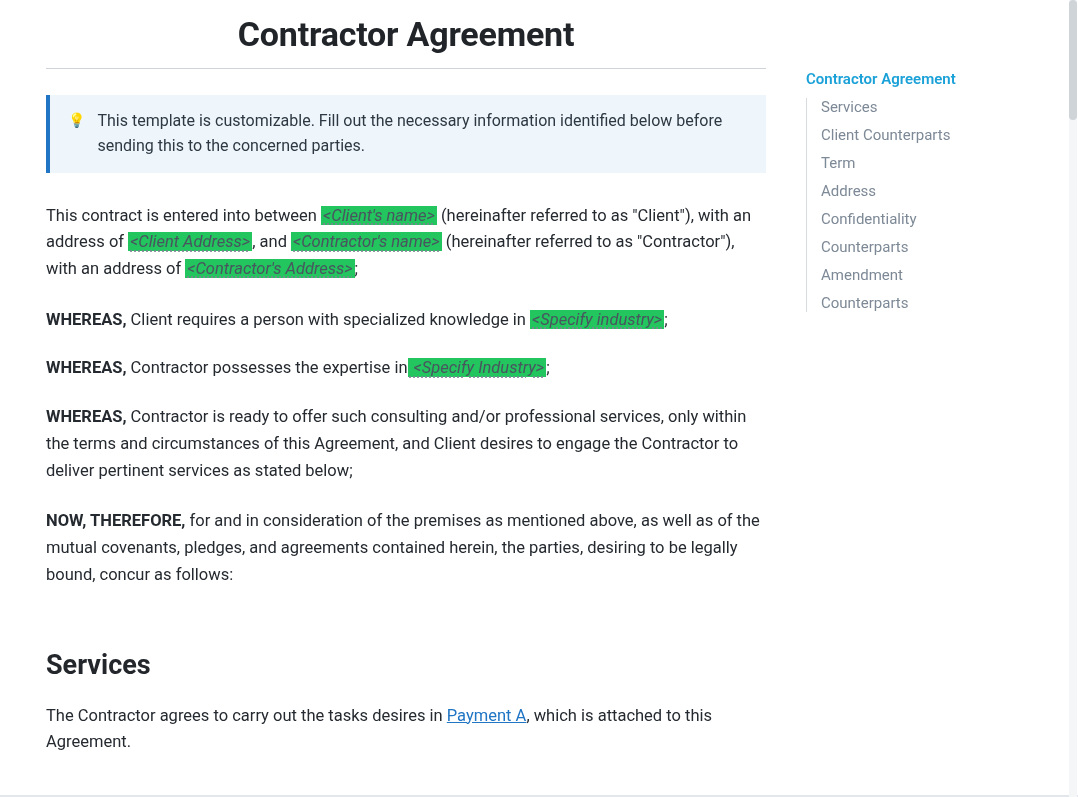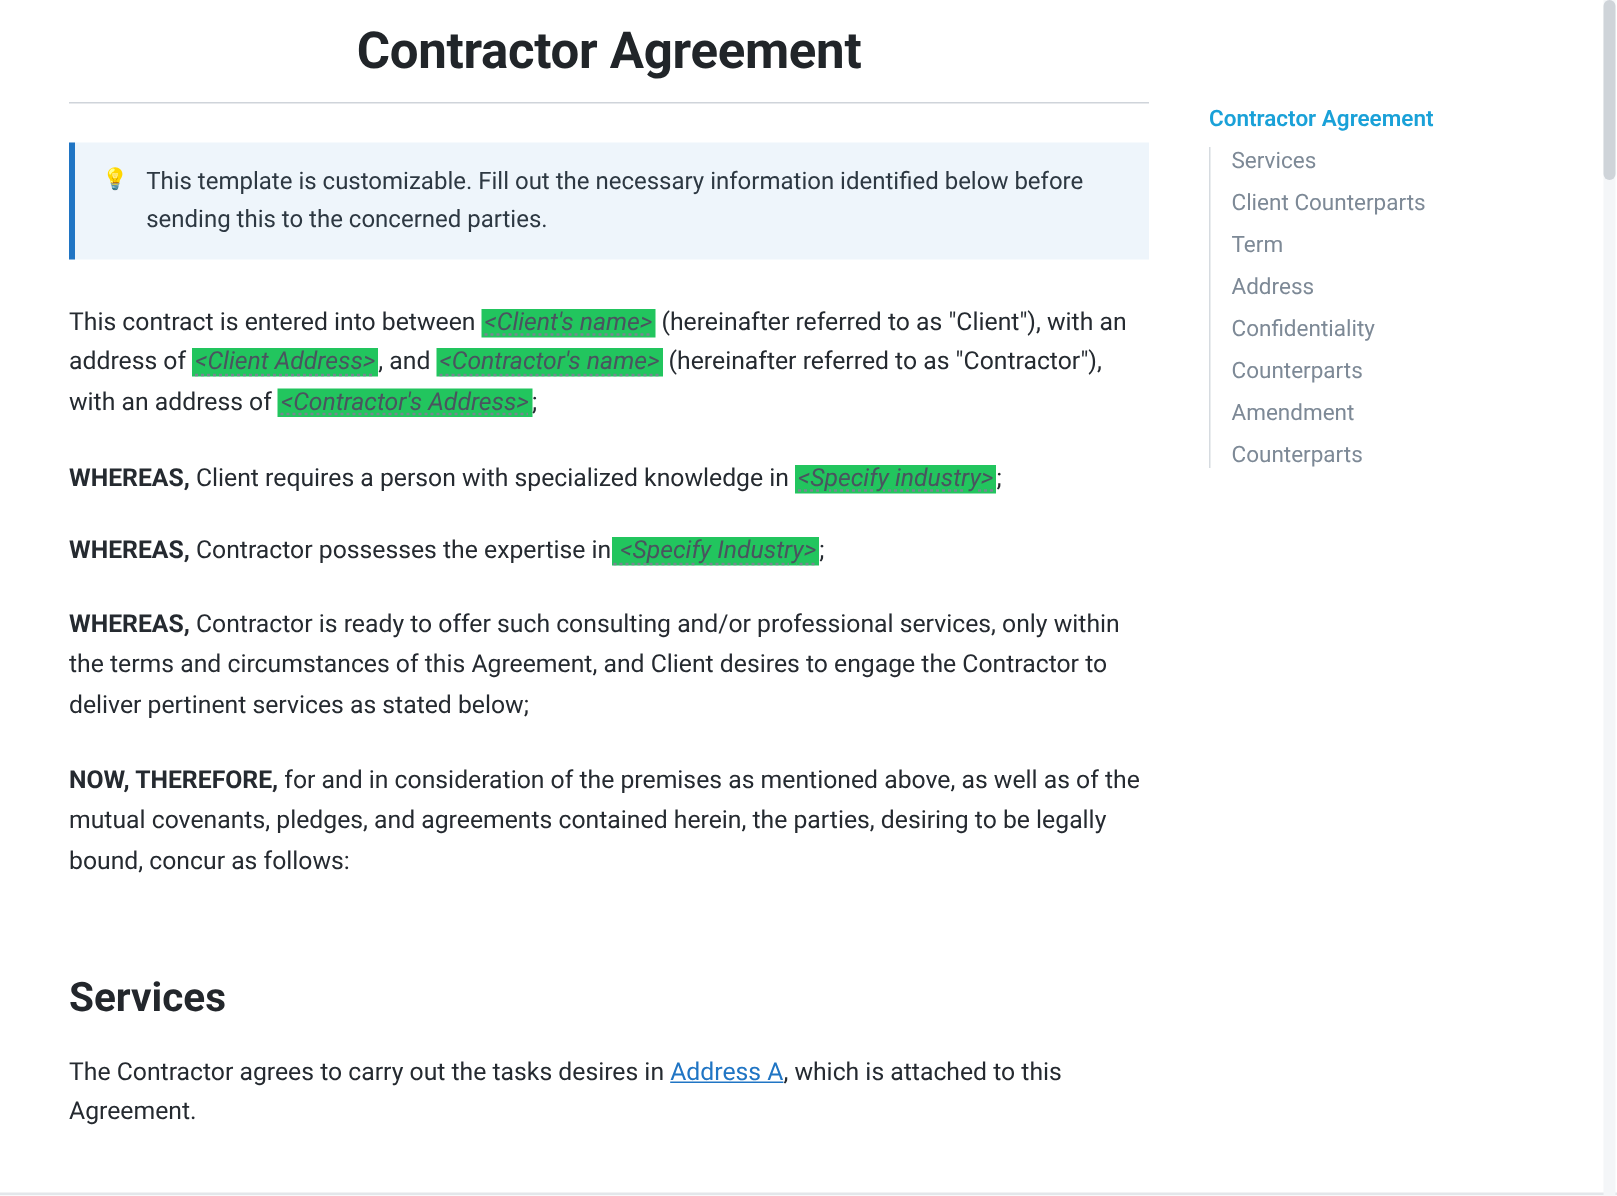--- a/index.html
+++ b/index.html
@@ -165,21 +165,21 @@
       <strong>WHEREAS,</strong><span> Contractor is ready to offer such consulting and/or professional services, only within the terms and circumstances of this Agreement, and Client desires to engage the Contractor to deliver pertinent services as stated below;</span>
     </p>
 
     <p class="body-para">
       <strong>NOW, THEREFORE,</strong><span> for and in consideration of the premises as mentioned above, as well as of the mutual covenants, pledges, and agreements contained herein, the parties, desiring to be legally bound, concur as follows:</span>
     </p>
 
     <h2 class="section-head">Services</h2>
 
     <p class="body-para">
-      <span>The Contractor agrees to carry out the tasks desires in </span><a class="semilink" href="#">Address A</a><span>, which is attached to this Agreement.</span>
+      <span>The Contractor agrees to carry out the tasks desires in </span><a class="semilink" href="#">Payment A</a><span>, which is attached to this Agreement.</span>
     </p>
 
   </div>
 
   <div class="toc-col">
     <div class="toc-title">Contractor Agreement</div>
     <div class="toc-list">
       <div class="toc-item">Services</div>
       <div class="toc-item">Client Counterparts</div>
       <div class="toc-item">Term</div>

